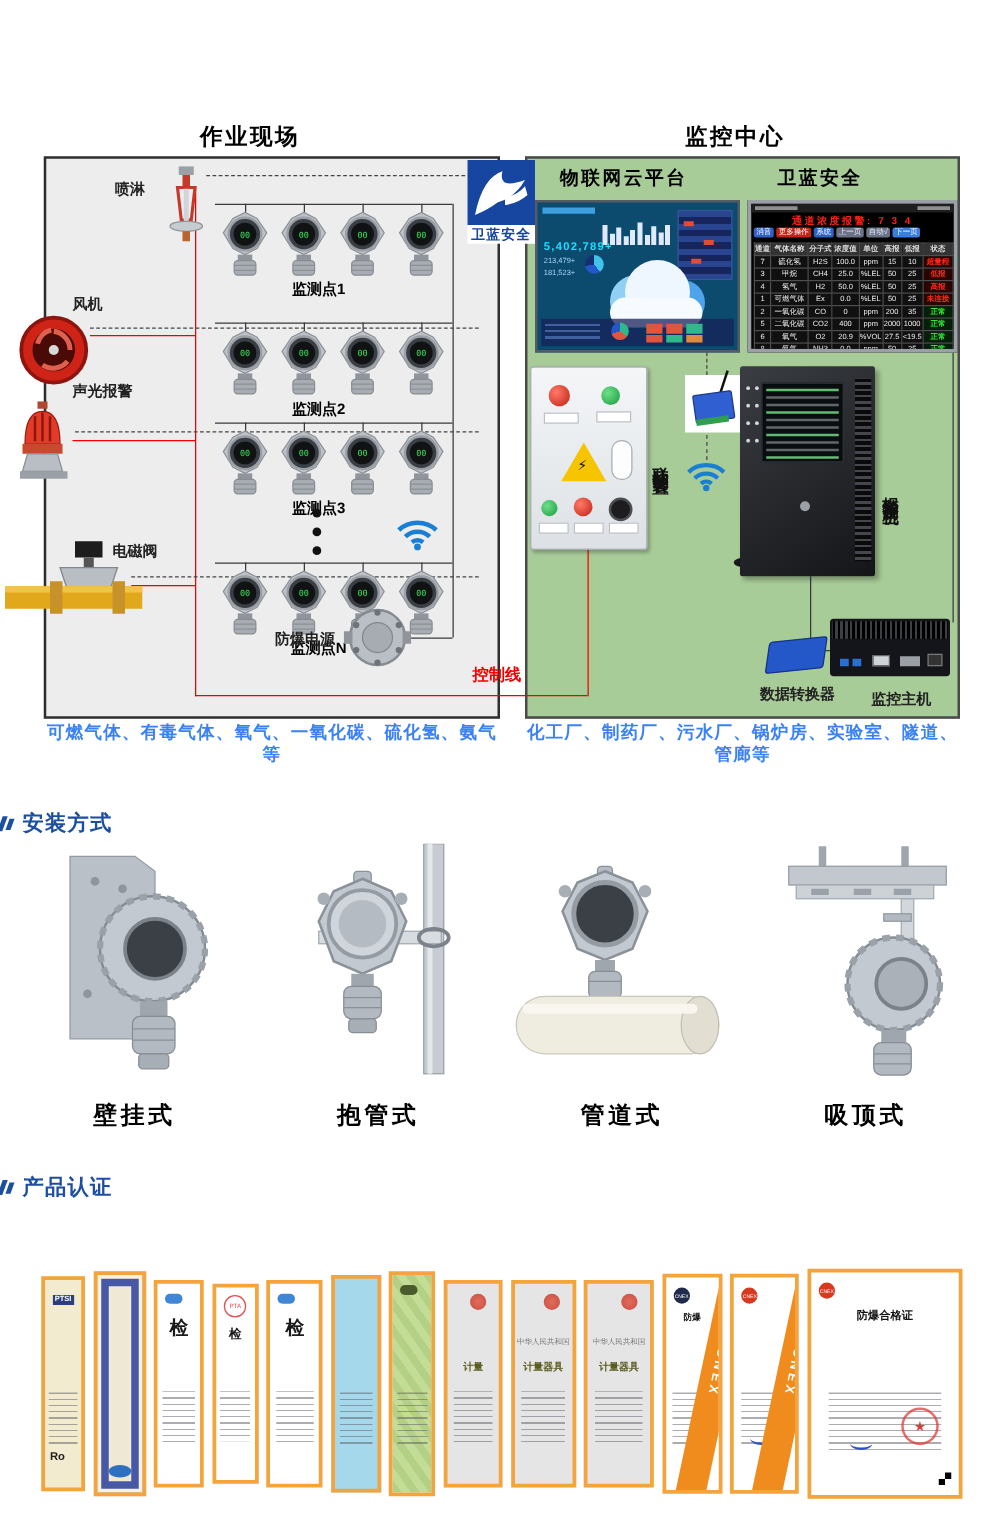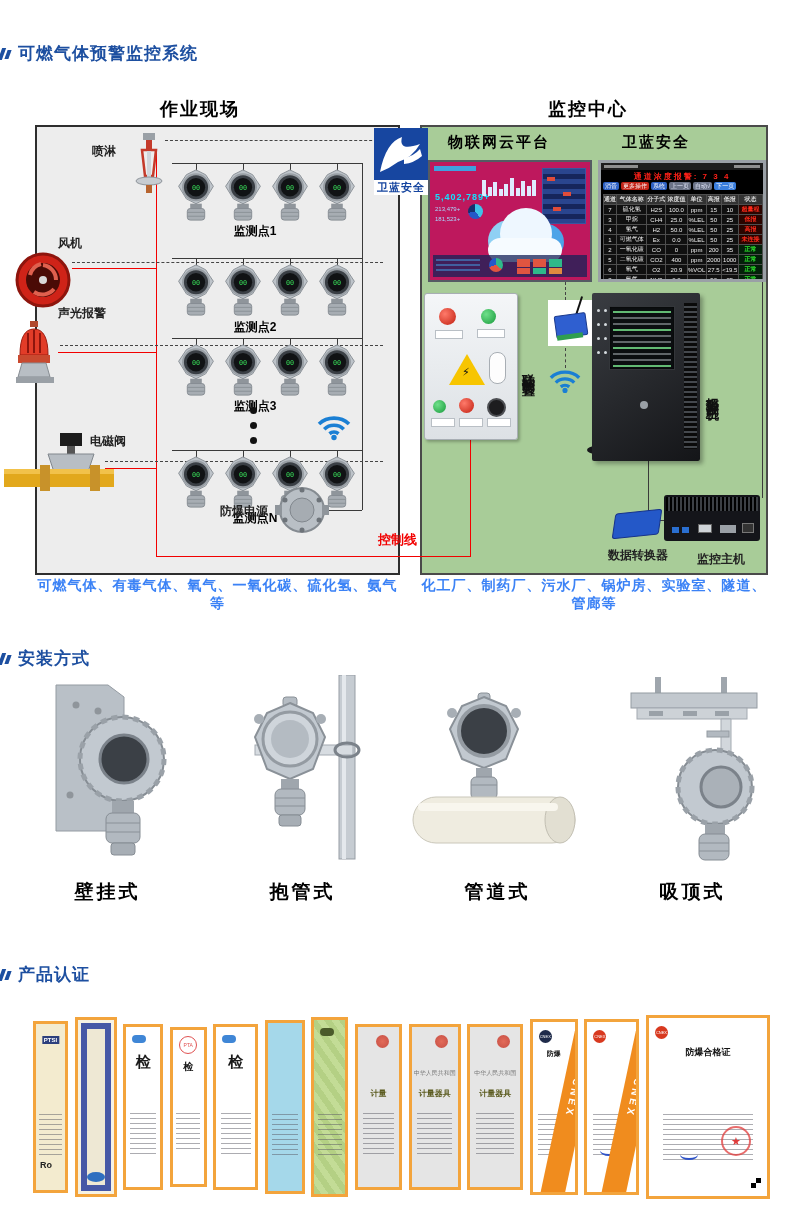--- a/index.html
+++ b/index.html
@@ -25,21 +25,21 @@
   .vlabel{position:absolute;writing-mode:vertical-rl;font-size:13px;font-weight:bold;color:#111;letter-spacing:2px;}
   .ctl{position:absolute;font-size:13px;font-weight:bold;color:#f20000;}
   .dots{position:absolute;display:flex;flex-direction:column;gap:8px;}
   .dots b{width:7px;height:7px;border-radius:50%;background:#111;}
   
   .logo{position:absolute;left:374px;top:33px;width:54px;text-align:center;background:#fff;}
   .logo-box{width:54px;height:52px;background:#1746a0;position:relative;overflow:hidden;}
   .logo-txt{font-size:11px;font-weight:bold;color:#1746a0;letter-spacing:1px;}
   
   .scrtitle{position:absolute;top:38px;font-size:15px;font-weight:bold;color:#000;letter-spacing:2px;}
-  .cloudscr{position:absolute;left:428px;top:65px;width:164px;height:122px;background:#be185d;
+  .cloudscr{position:absolute;left:428px;top:65px;width:164px;height:122px;background:#0c4a6e;
             border:2px solid #555b63;box-sizing:border-box;overflow:hidden;}
   .cs-bar{position:absolute;background:#dfeaff;width:4px;bottom:0;}
   .cs-bars{position:absolute;left:52px;top:6px;width:58px;height:28px;}
   .cs-grid{position:absolute;right:4px;top:6px;width:42px;height:54px;
            background:repeating-linear-gradient(#2a458f 0 5px,#16255c 5px 10px);border:1px solid #3a55a0;}
   .cs-grid i{position:absolute;width:8px;height:4px;background:#e04c3a;}
   .cs-head{position:absolute;left:5px;top:30px;color:#12e2ff;font-weight:bold;font-size:9px;letter-spacing:1px;}
   .cs-stat{position:absolute;left:5px;color:#a9d6ff;font-size:6px;}
   .cs-pie{position:absolute;left:38px;top:42px;width:15px;height:15px;border-radius:50%;
           background:conic-gradient(#3fc3e8 0 40%,#2458c8 0 72%,#15306e 0);}
@@ -147,27 +147,20 @@
       border-radius:50%;color:#e03c3c;font-size:11px;display:flex;align-items:center;justify-content:center;}
   .qr{position:absolute;right:6px;bottom:8px;width:10px;height:10px;
       background:conic-gradient(#000 0 25%,#fff 0 50%,#000 0 75%,#fff 0);}
   .sig{position:absolute;left:26%;bottom:36px;width:18px;height:9px;border-bottom:2px solid #2d52c8;border-radius:50%;}
 </style>
 </head>
 <body>
 
 <div class="page">
 
-  <h2 class="sec-h" style="top:28px;">
-    <span class="bullet">
-        <i></i>
-        <i></i>
-      </span>
-    <span>可燃气体预警监控系统</span>
-  </h2>
 
   <div class="diagram">
     <div class="dg-title" style="left:160px;top:2px;">作业现场</div>
     <div class="dg-title" style="left:548px;top:2px;">监控中心</div>
 
     <div class="panel site-panel"></div>
     <div class="panel center-panel"></div>
 
     <div id="lineLayer">
         <div class="ln" style="left: 172px; top: 68px; width: 190px; height: 1px; background: rgb(58, 58, 58);"></div>
@@ -768,21 +761,21 @@
         <circle cx="118" cy="112" r="20" fill="#aab1b8" stroke="#7b828a" stroke-width="3"></circle>
         <rect x="102" y="149" width="20" height="10" fill="#9fa6ad"></rect>
         <rect x="96" y="159" width="30" height="26" rx="6" fill="#b2b9c0" stroke="#868d94"></rect>
         <line x1="96" y1="168" x2="126" y2="168" stroke="#8a9198"></line>
         <line x1="96" y1="176" x2="126" y2="176" stroke="#8a9198"></line>
       </svg>
       <div class="lbl">吸顶式</div>
     </div>
   </div>
 
-  <h2 class="sec-h" style="top:943px;margin-top:20px;">
+  <h2 class="sec-h" style="top:918px;margin-top:20px;">
     <span class="bullet">
         <i></i>
         <i></i>
       </span>
     <span>产品认证</span>
   </h2>
 
   <div class="cert-band" id="certBand">
       <div class="cert c-ptsi" style="width: 35px; height: 172px;">
         <span class="tl"></span>

